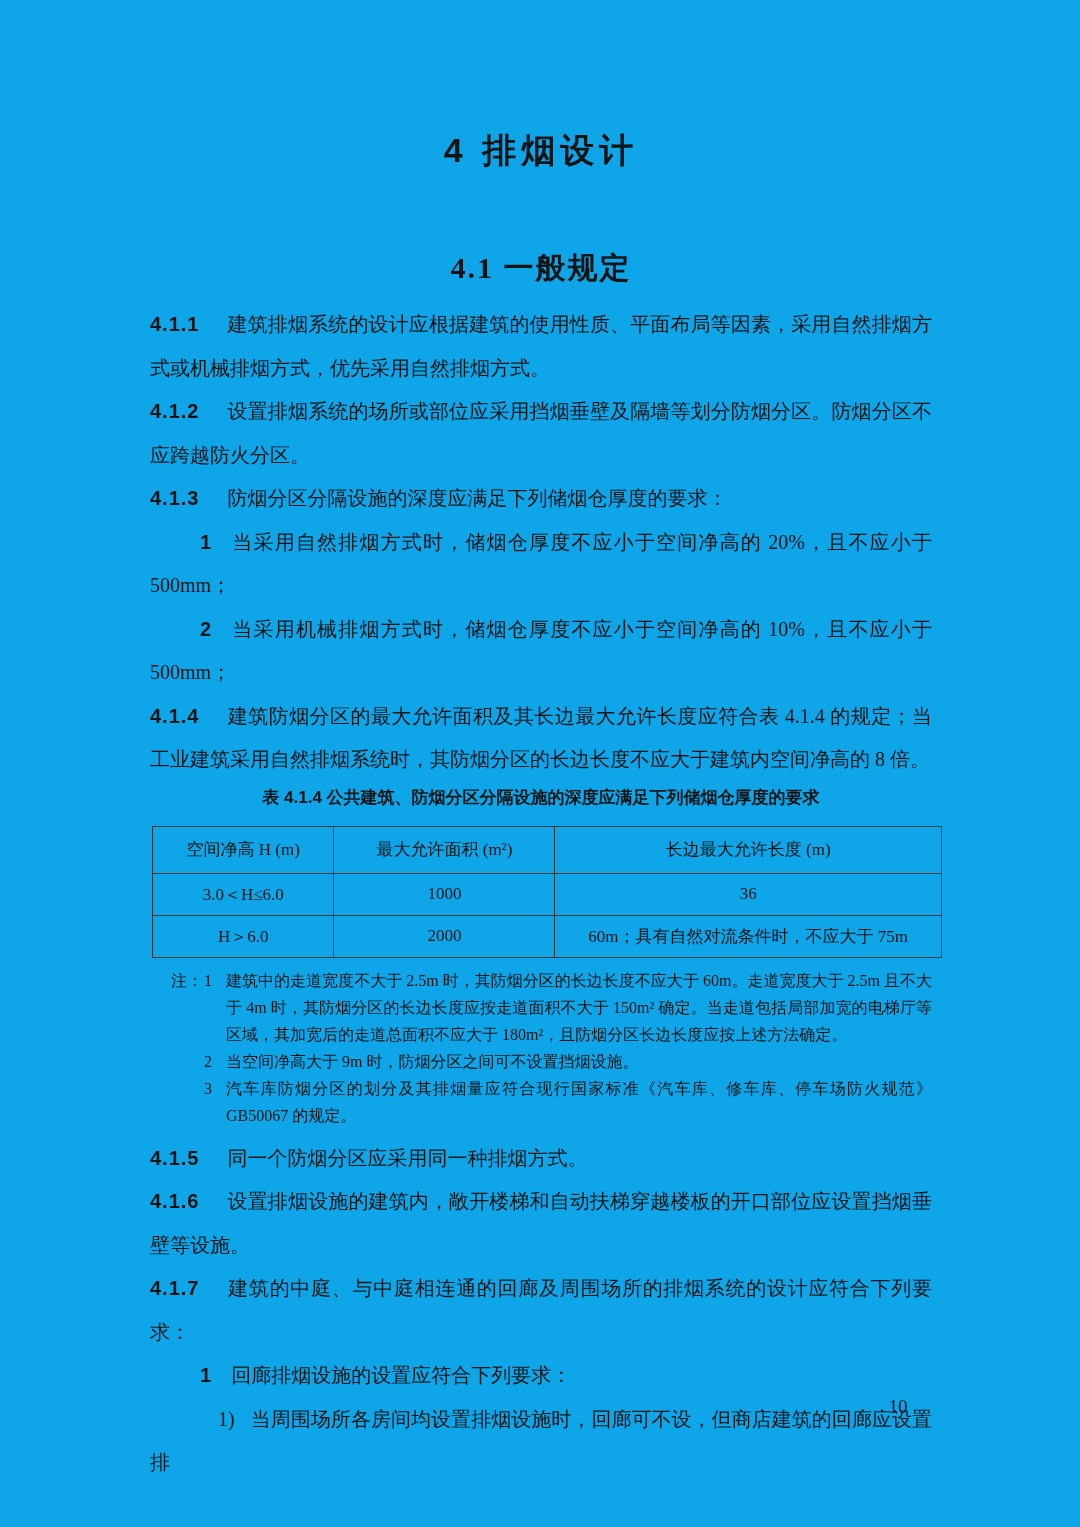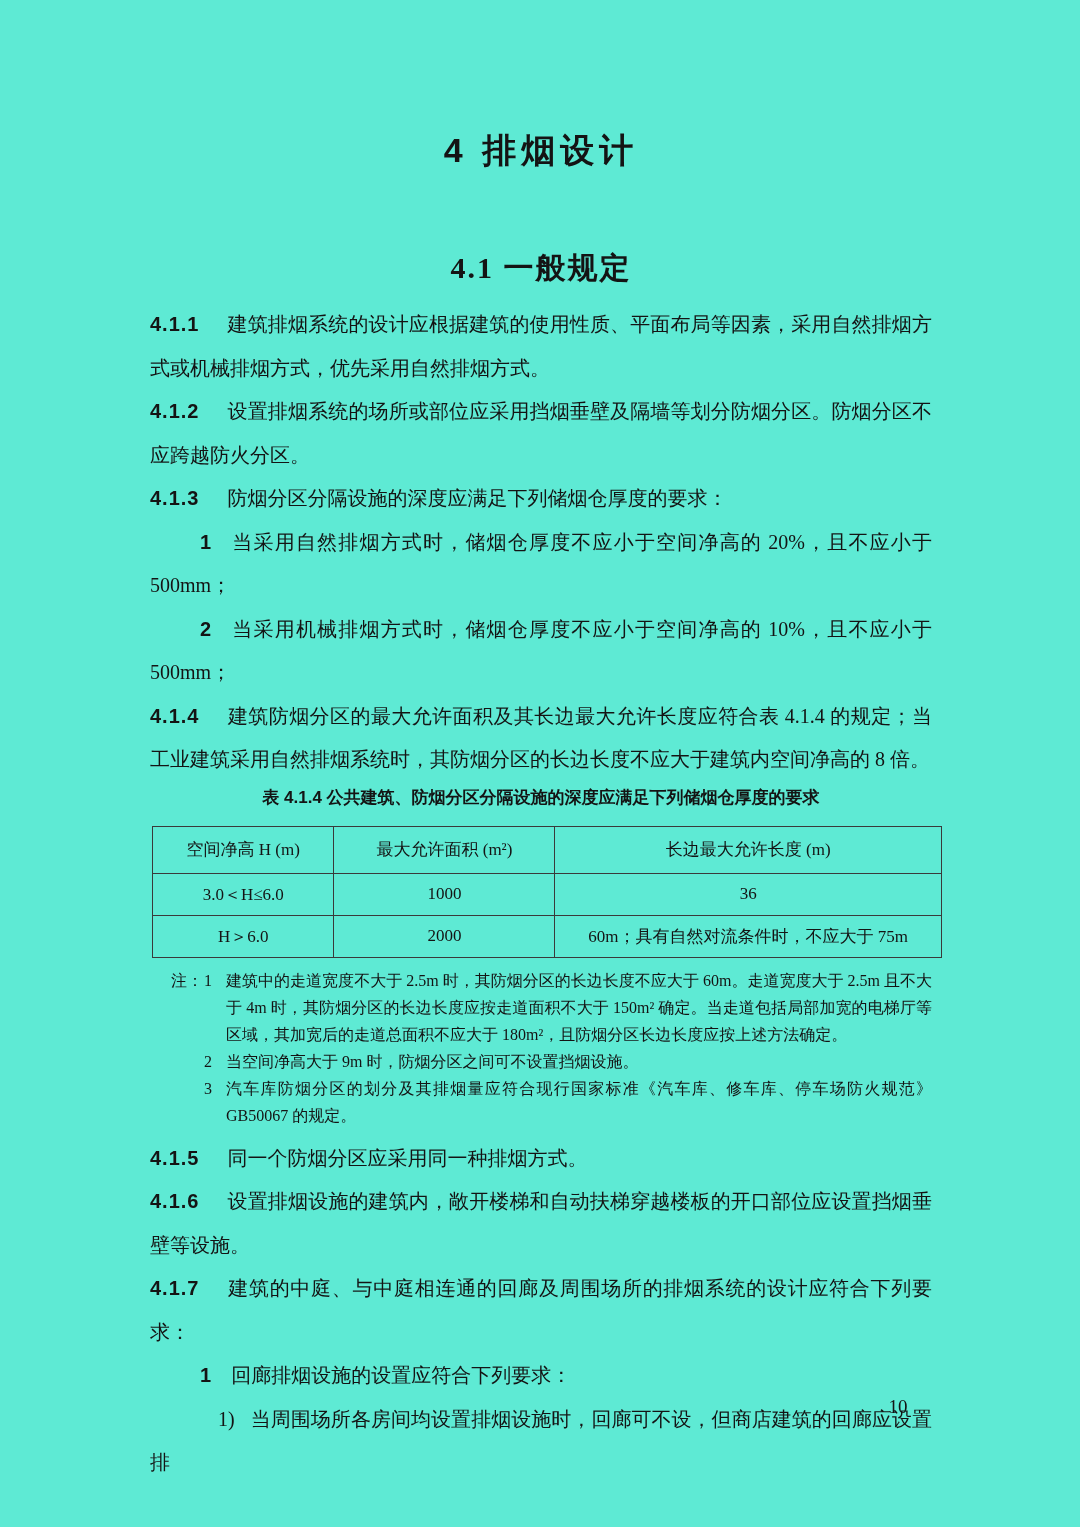--- a/index.html
+++ b/index.html
@@ -1,17 +1,17 @@
 <!DOCTYPE html>
 <html><head>
 <meta charset="utf-8">
 <style>
   html,body{margin:0;padding:0;background:#ffffff;}
   .page{
-    width:1080px;height:1527px;position:relative;background:#5eead4;
+    width:1080px;height:1527px;position:relative;background:#0ea5e9;
     box-sizing:border-box;padding:128px 148px 0 150px;
     font-family:"Liberation Serif","DejaVu Serif",serif;color:#141414;
     overflow:hidden;
   }
   .chapter-title{
     margin:0;text-align:center;font-size:34px;font-weight:700;
     font-family:"Liberation Sans","DejaVu Sans",sans-serif;letter-spacing:5px;
   }
   .section-heading{
     margin:74px 0 14px 0;text-align:center;font-size:30px;font-weight:700;

